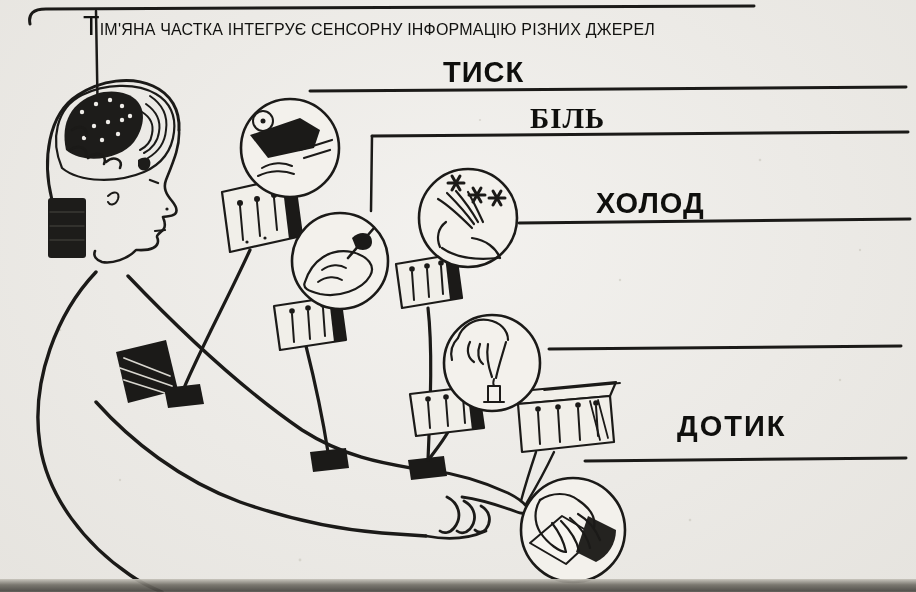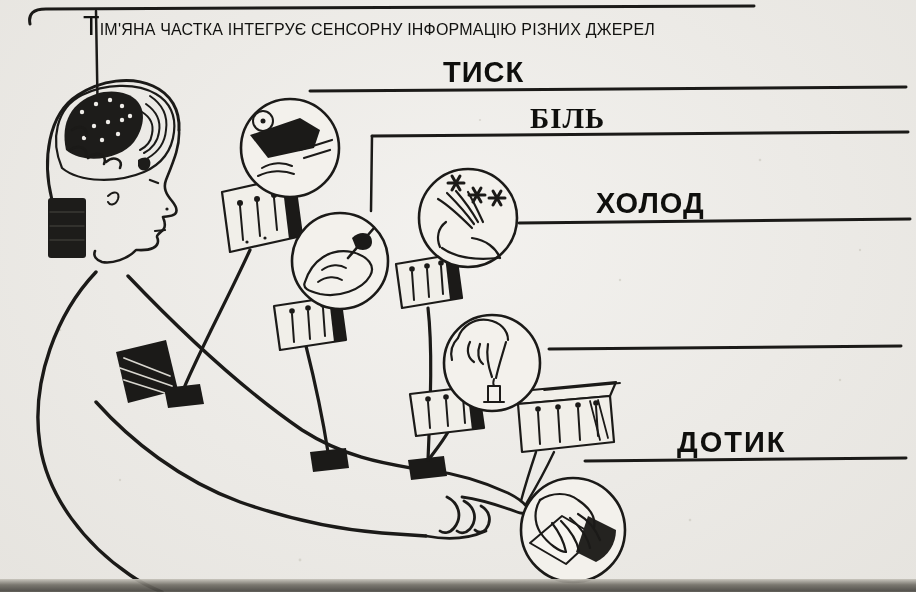--- a/index.html
+++ b/index.html
@@ -22,21 +22,21 @@
   }
   .diagram-title::first-letter{font-size:27px;}
   .lbl{
     position:absolute;font-weight:bold;color:#0f0f0d;
     font-size:29px;letter-spacing:1px;white-space:nowrap;z-index:2;
   }
   .lbl-pressure{left:424px;top:56px;margin-left:19px;}
   .lbl-pain{left:530px;top:102px;font-family:Liberation Serif, serif;}
   .lbl-cold{left:560px;top:187px;margin-left:36px;}
   .lbl-warmth{left:607px;top:311px;letter-spacing:2px;}
-  .lbl-touch{left:677px;top:426px;letter-spacing:2px;}
+  .lbl-touch{left:677px;top:410px;letter-spacing:2px;}
   .scan-band{
     position:absolute;left:0;bottom:0;width:916px;height:13px;z-index:3;
     background:linear-gradient(#c6c3ba, #716e66 45%, #4a4843 90%, #5c5a54);
     opacity:.92;
   }
 </style>
 </head>
 <body>
 
 <div class="page">

